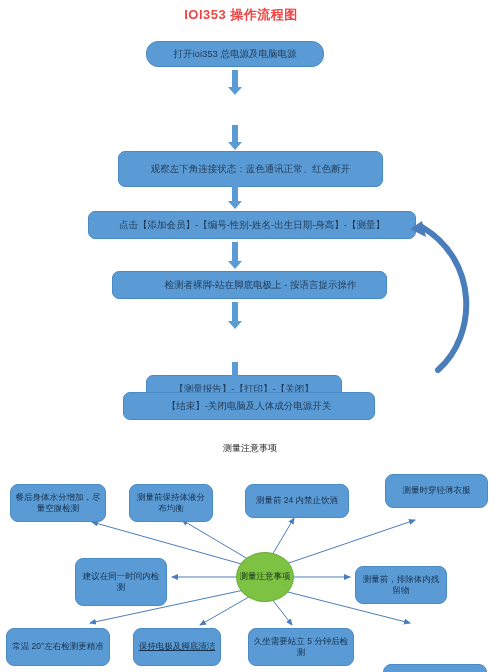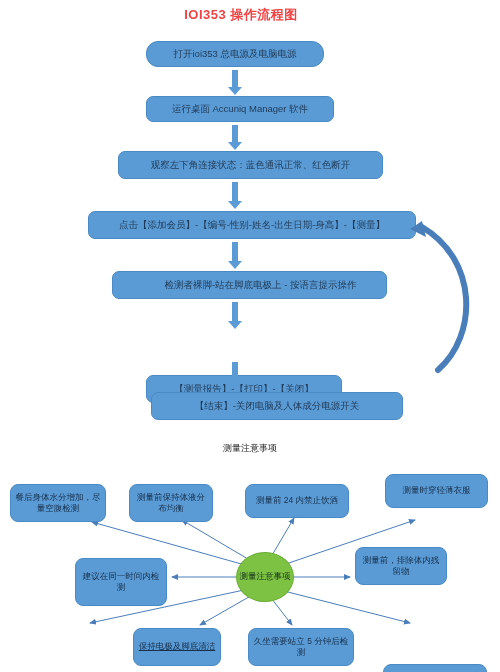--- a/index.html
+++ b/index.html
@@ -122,29 +122,26 @@
   <div class="doc-title">IOI353  操作流程图</div>
 
   <div class="flow-box sharp" style="left:146px; top:41px; width:178px; height:26px;">
     <span>打开ioi353 总电源及电脑电源</span>
   </div>
   <div class="arrow-down" style="left:228px; top:70px; height:25px;">
     <div class="shaft" style="height:17px;"></div>
     <div class="head" style="top:17px;"></div>
   </div>
 
-  <div class="flow-box" style="left:146px; top:96px; width:188px; height:26px;">
-    <span>运行桌面 Accuniq Manager 软件</span>
-  </div>
   <div class="arrow-down" style="left:228px; top:125px; height:25px;">
     <div class="shaft" style="height:17px;"></div>
     <div class="head" style="top:17px;"></div>
   </div>
 
-  <div class="flow-box" style="left:118px; top:151px; width:265px; height:28px;">
+  <div class="flow-box" style="left:118px; top:151px; width:265px; height:36px;">
     <span>观察左下角连接状态：蓝色通讯正常、红色断开</span>
   </div>
   <div class="arrow-down" style="left:228px; top:182px; height:27px;">
     <div class="shaft" style="height:19px;"></div>
     <div class="head" style="top:19px;"></div>
   </div>
 
   <div class="flow-box" style="left:88px; top:211px; width:328px; height:28px;">
     <span>点击【添加会员】-【编号-性别-姓名-出生日期-身高】-【测量】</span>
   </div>
@@ -162,21 +159,21 @@
   </div>
 
   <div class="flow-box" style="left:146px; top:331px; width:196px; height:28px;margin-top:44px;">
     <span>【测量报告】-【打印】-【关闭】</span>
   </div>
   <div class="arrow-down" style="left:228px; top:362px; height:27px;">
     <div class="shaft" style="height:19px;"></div>
     <div class="head" style="top:19px;"></div>
   </div>
 
-  <div class="flow-box" style="left:123px; top:392px; width:252px; height:28px;margin-left:28px;">
+  <div class="flow-box" style="left:123px; top:392px; width:252px; height:28px;">
     <span>【结束】-关闭电脑及人体成分电源开关</span>
   </div>
 
   <svg style="position:absolute; left:400px; top:205px; width:80px; height:175px; overflow:visible;">
     <path d="M 38 165 C 78 130, 78 55, 22 22" stroke="#4a7ebb" stroke-width="6" fill="none" stroke-linecap="round"></path>
     <polygon points="22,16 10,24 26,32" fill="#4a7ebb"></polygon>
   </svg>
 
   <div class="section-caption" style="top:442px;">测量注意事项</div>
 
@@ -229,24 +226,27 @@
     </div>
 
     <div class="mm-node" style="left:385px; top:4px; width:103px; height:34px;">
       <span>测量时穿轻薄衣服</span>
     </div>
 
     <div class="mm-node" style="left:75px; top:88px; width:92px; height:48px;">
       <span>建议在同一时间内检测</span>
     </div>
 
-    <div class="mm-node" style="left:355px; top:77px; width:92px; height:38px;">
+    <div class="mm-node" style="left:355px; top:96px; width:92px; height:38px;">
       <span>测量前，排除体内残留物</span>
     </div>
 
+    <div class="mm-node" style="left:6px; top:158px; width:104px; height:38px;">
+      <span>常温 20°左右检测更精准</span>
+    </div>
 
     <div class="mm-node" style="left:133px; top:158px; width:88px; height:38px;text-decoration:underline;">
       <span>保持电极及脚底清洁</span>
     </div>
 
     <div class="mm-node" style="left:248px; top:158px; width:106px; height:38px;">
       <span>久坐需要站立 5 分钟后检测</span>
     </div>
 
     <div class="mm-node" style="left:383px; top:158px; width:104px; height:38px;margin-top:36px;">

